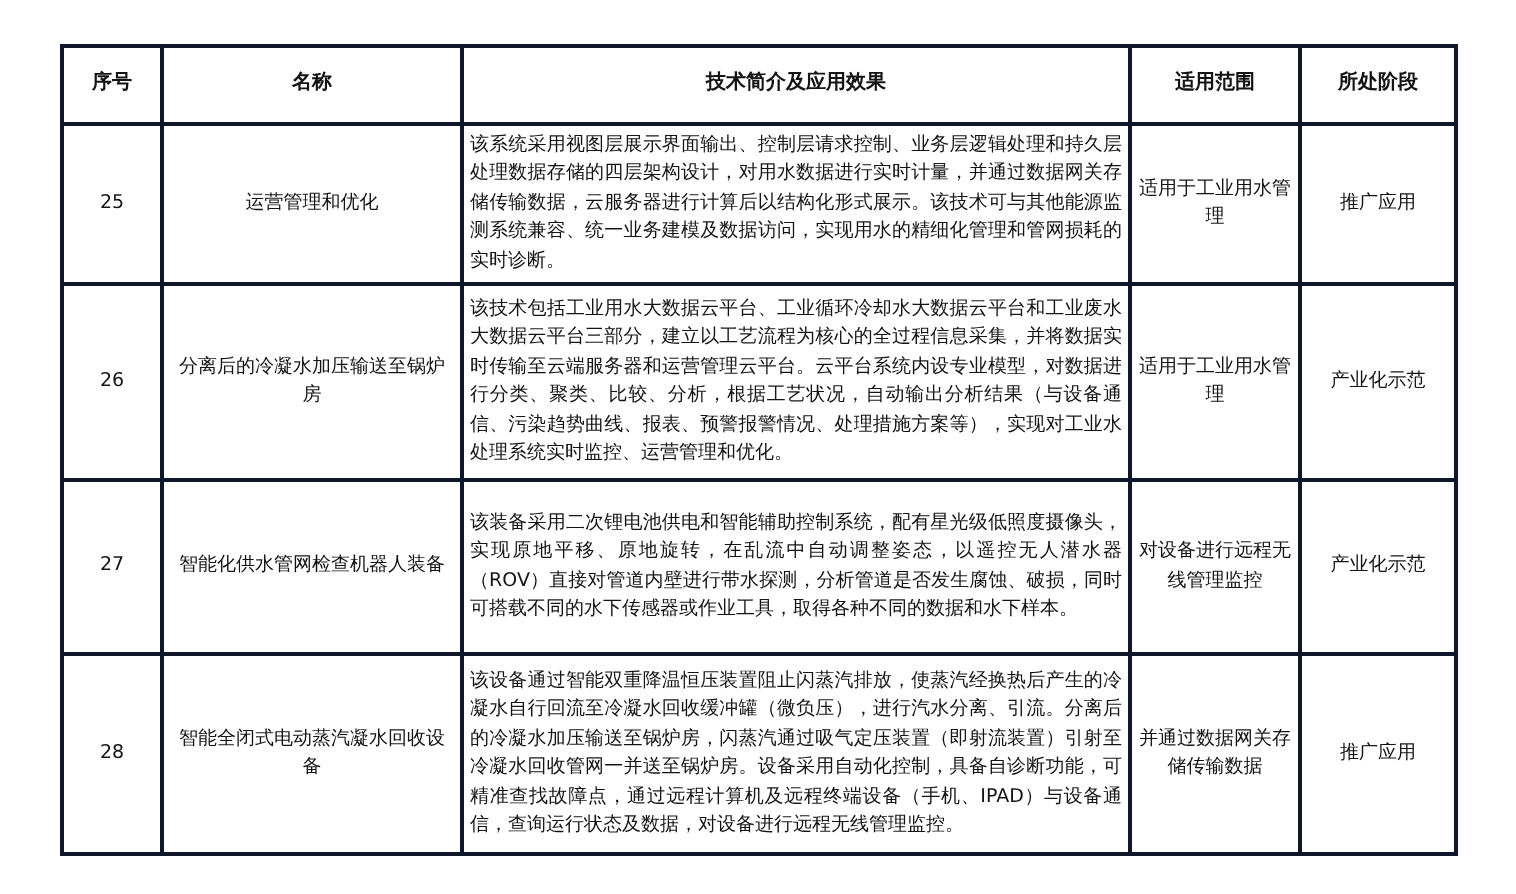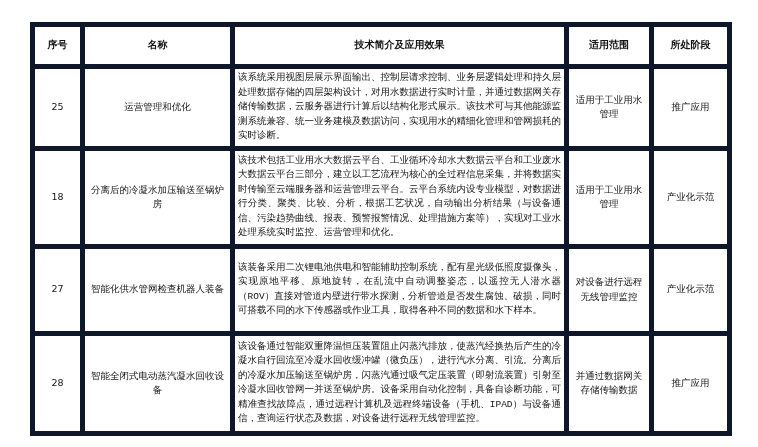--- a/index.html
+++ b/index.html
@@ -18,21 +18,21 @@
   }
   table.tech-table {
     position: absolute;
     left: 30px;
     top: 22px;
     width: 697px;
     border-collapse: collapse;
     table-layout: fixed;
   }
   .tech-table th, .tech-table td {
-    border: 5px solid #0f172a;
+    border: 2px solid #0f172a;
     vertical-align: middle;
     font-size: 9.5px;
     line-height: 14.5px;
     color: #141414;
     padding: 2px 3px;
     overflow: hidden;
     margin-left: 47px;
   }
   .tech-table th {
     font-weight: bold;
@@ -40,21 +40,20 @@
     height: 33px;
     font-size: 10px;
   }
   .cell-center {
     text-align: center;
   }
   .cell-desc {
     text-align: justify;
     text-justify: inter-ideograph;
     padding: 3px 6px;
-    font-family: Liberation Mono, monospace;
   }
   .row-25 { height: 80px; }
   .row-26 { height: 98px; }
   .row-27 { height: 87px; }
   .row-28 { height: 100px; }
 </style>
 </head>
 <body>
 
 <div class="page">
@@ -77,21 +76,21 @@
     </thead>
     <tbody>
       <tr class="row-25">
         <td class="cell-center">25</td>
         <td class="cell-center">运营管理和优化</td>
         <td class="cell-desc">该系统采用视图层展示界面输出、控制层请求控制、业务层逻辑处理和持久层处理数据存储的四层架构设计，对用水数据进行实时计量，并通过数据网关存储传输数据，云服务器进行计算后以结构化形式展示。该技术可与其他能源监测系统兼容、统一业务建模及数据访问，实现用水的精细化管理和管网损耗的实时诊断。</td>
         <td class="cell-center">适用于工业用水管理</td>
         <td class="cell-center">推广应用</td>
       </tr>
       <tr class="row-26">
-        <td class="cell-center">18</td>
+        <td class="cell-center">26</td>
         <td class="cell-center">分离后的冷凝水加压输送至锅炉房</td>
         <td class="cell-desc">该技术包括工业用水大数据云平台、工业循环冷却水大数据云平台和工业废水大数据云平台三部分，建立以工艺流程为核心的全过程信息采集，并将数据实时传输至云端服务器和运营管理云平台。云平台系统内设专业模型，对数据进行分类、聚类、比较、分析，根据工艺状况，自动输出分析结果（与设备通信、污染趋势曲线、报表、预警报警情况、处理措施方案等），实现对工业水处理系统实时监控、运营管理和优化。</td>
         <td class="cell-center">适用于工业用水管理</td>
         <td class="cell-center">产业化示范</td>
       </tr>
       <tr class="row-27">
         <td class="cell-center">27</td>
         <td class="cell-center">智能化供水管网检查机器人装备</td>
         <td class="cell-desc">该装备采用二次锂电池供电和智能辅助控制系统，配有星光级低照度摄像头，实现原地平移、原地旋转，在乱流中自动调整姿态，以遥控无人潜水器（ROV）直接对管道内壁进行带水探测，分析管道是否发生腐蚀、破损，同时可搭载不同的水下传感器或作业工具，取得各种不同的数据和水下样本。</td>
         <td class="cell-center">对设备进行远程无线管理监控</td>

